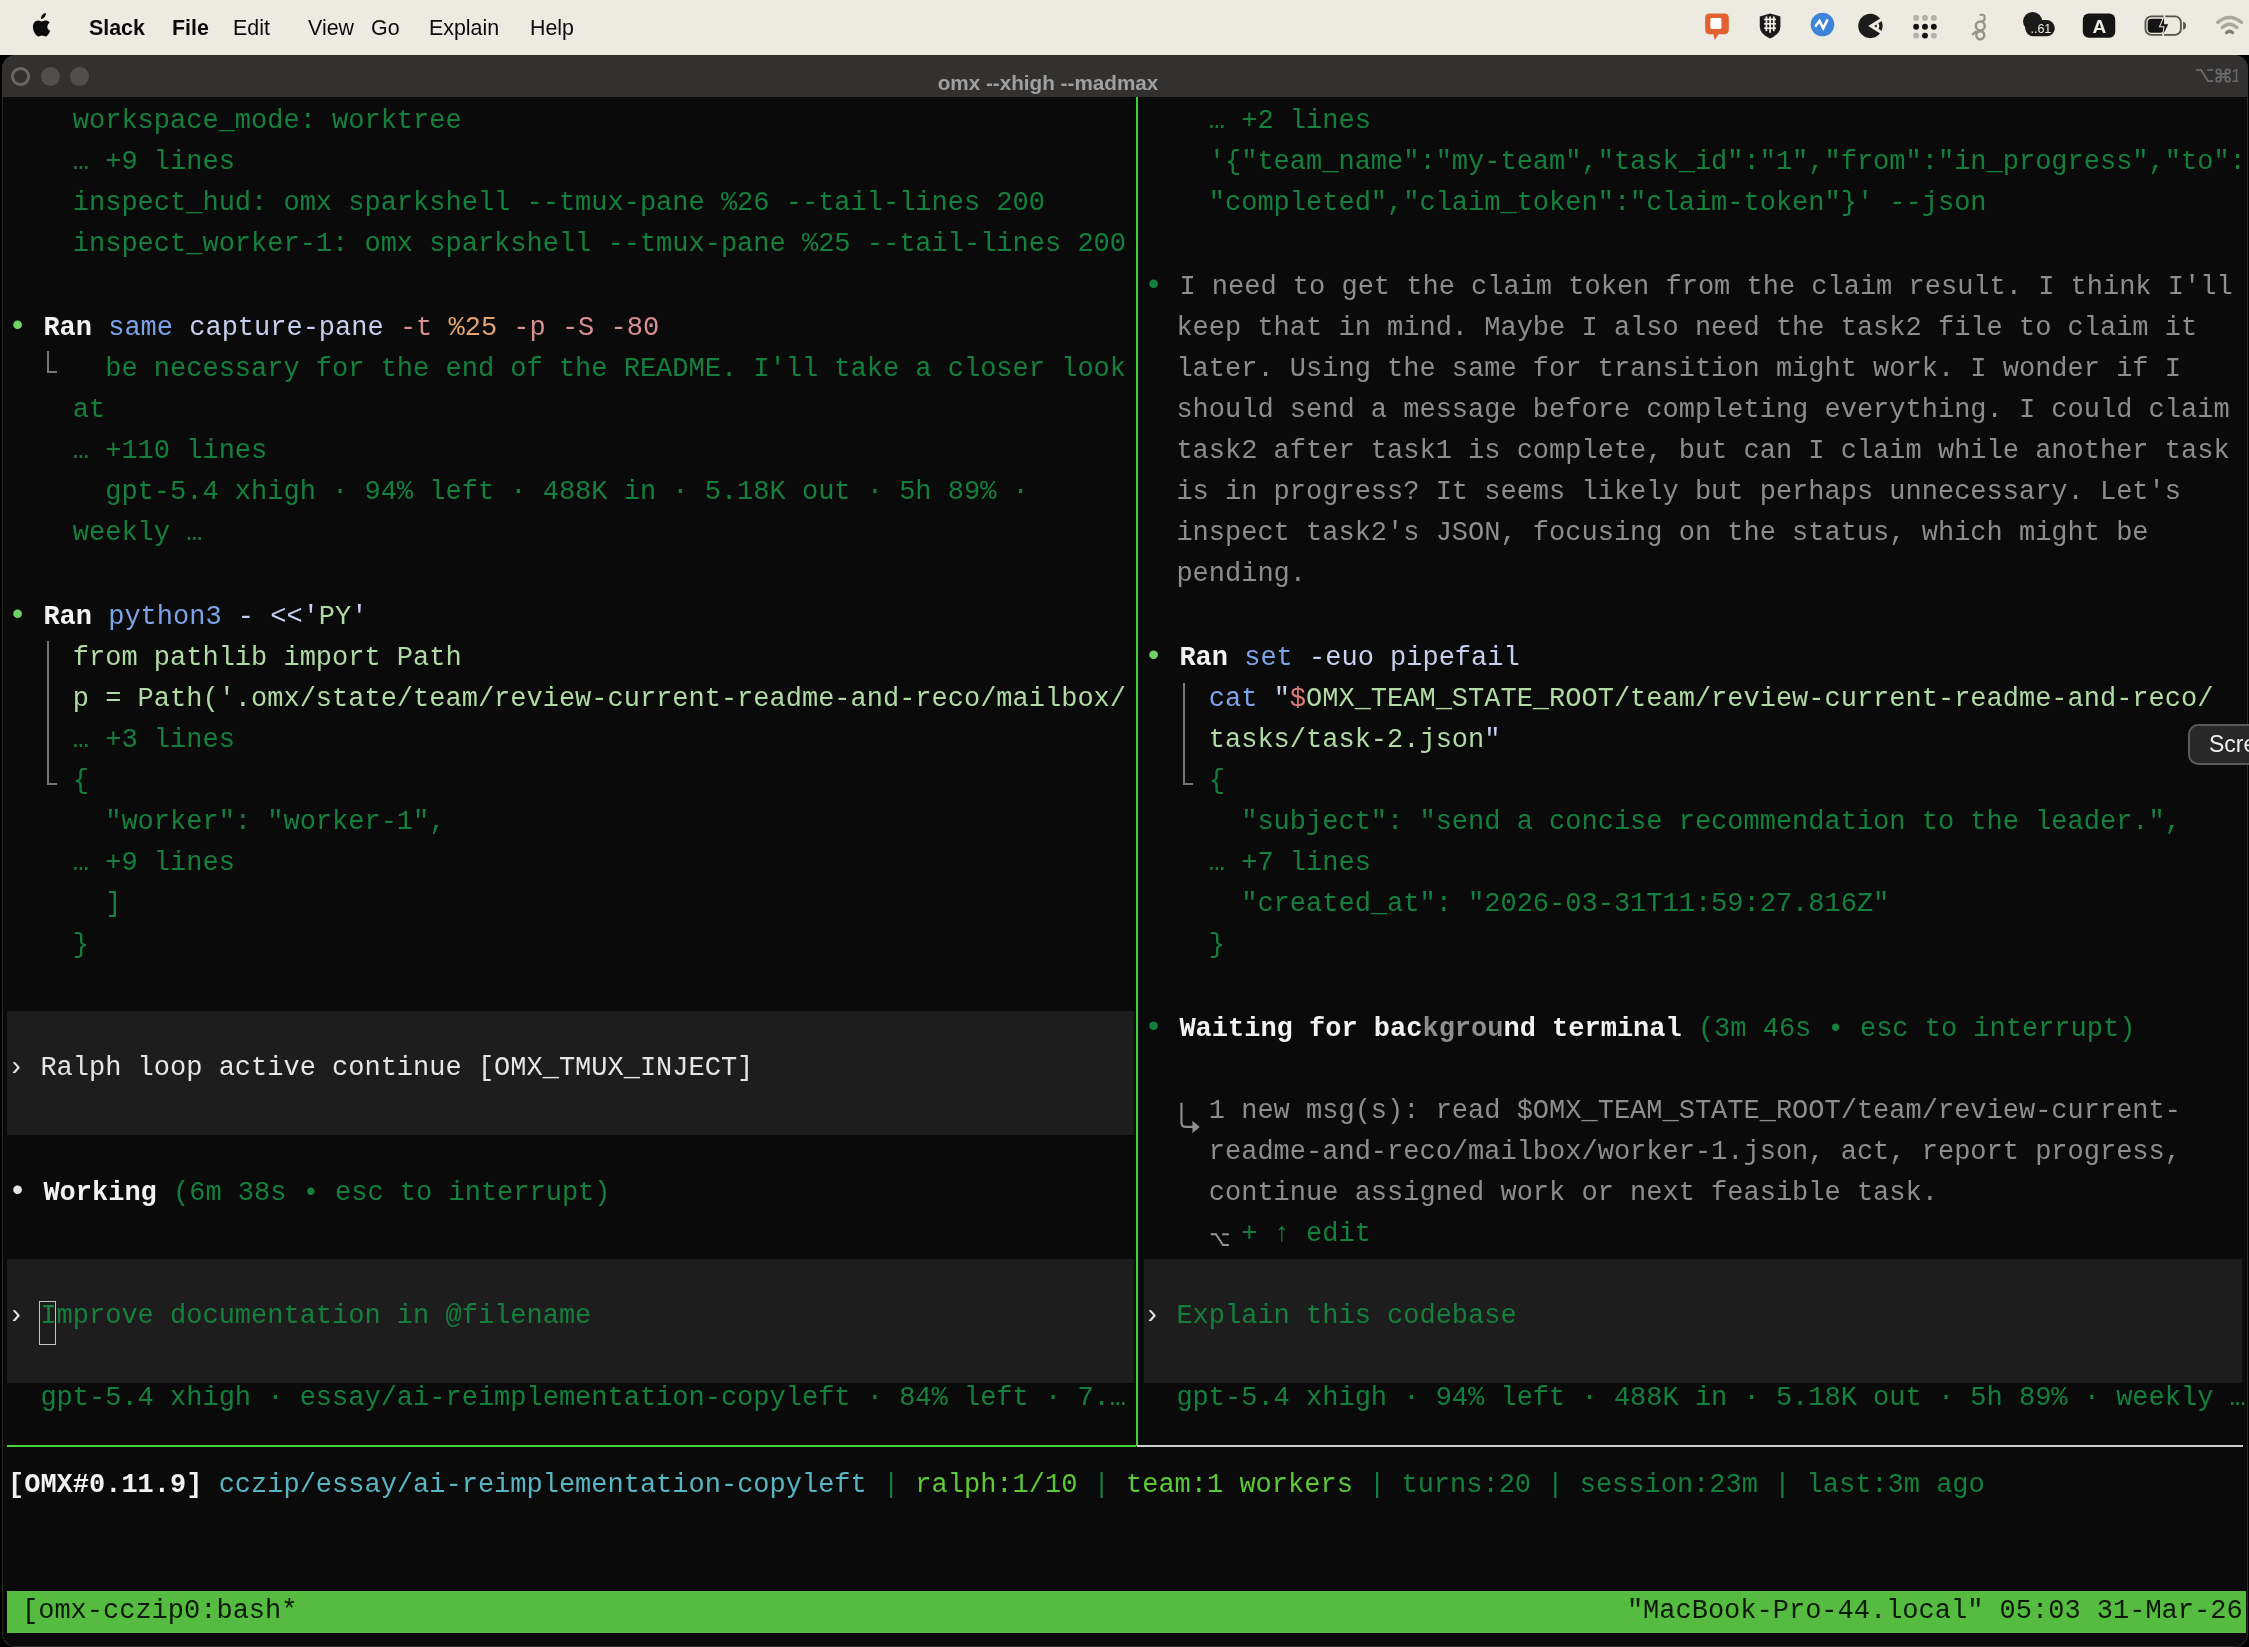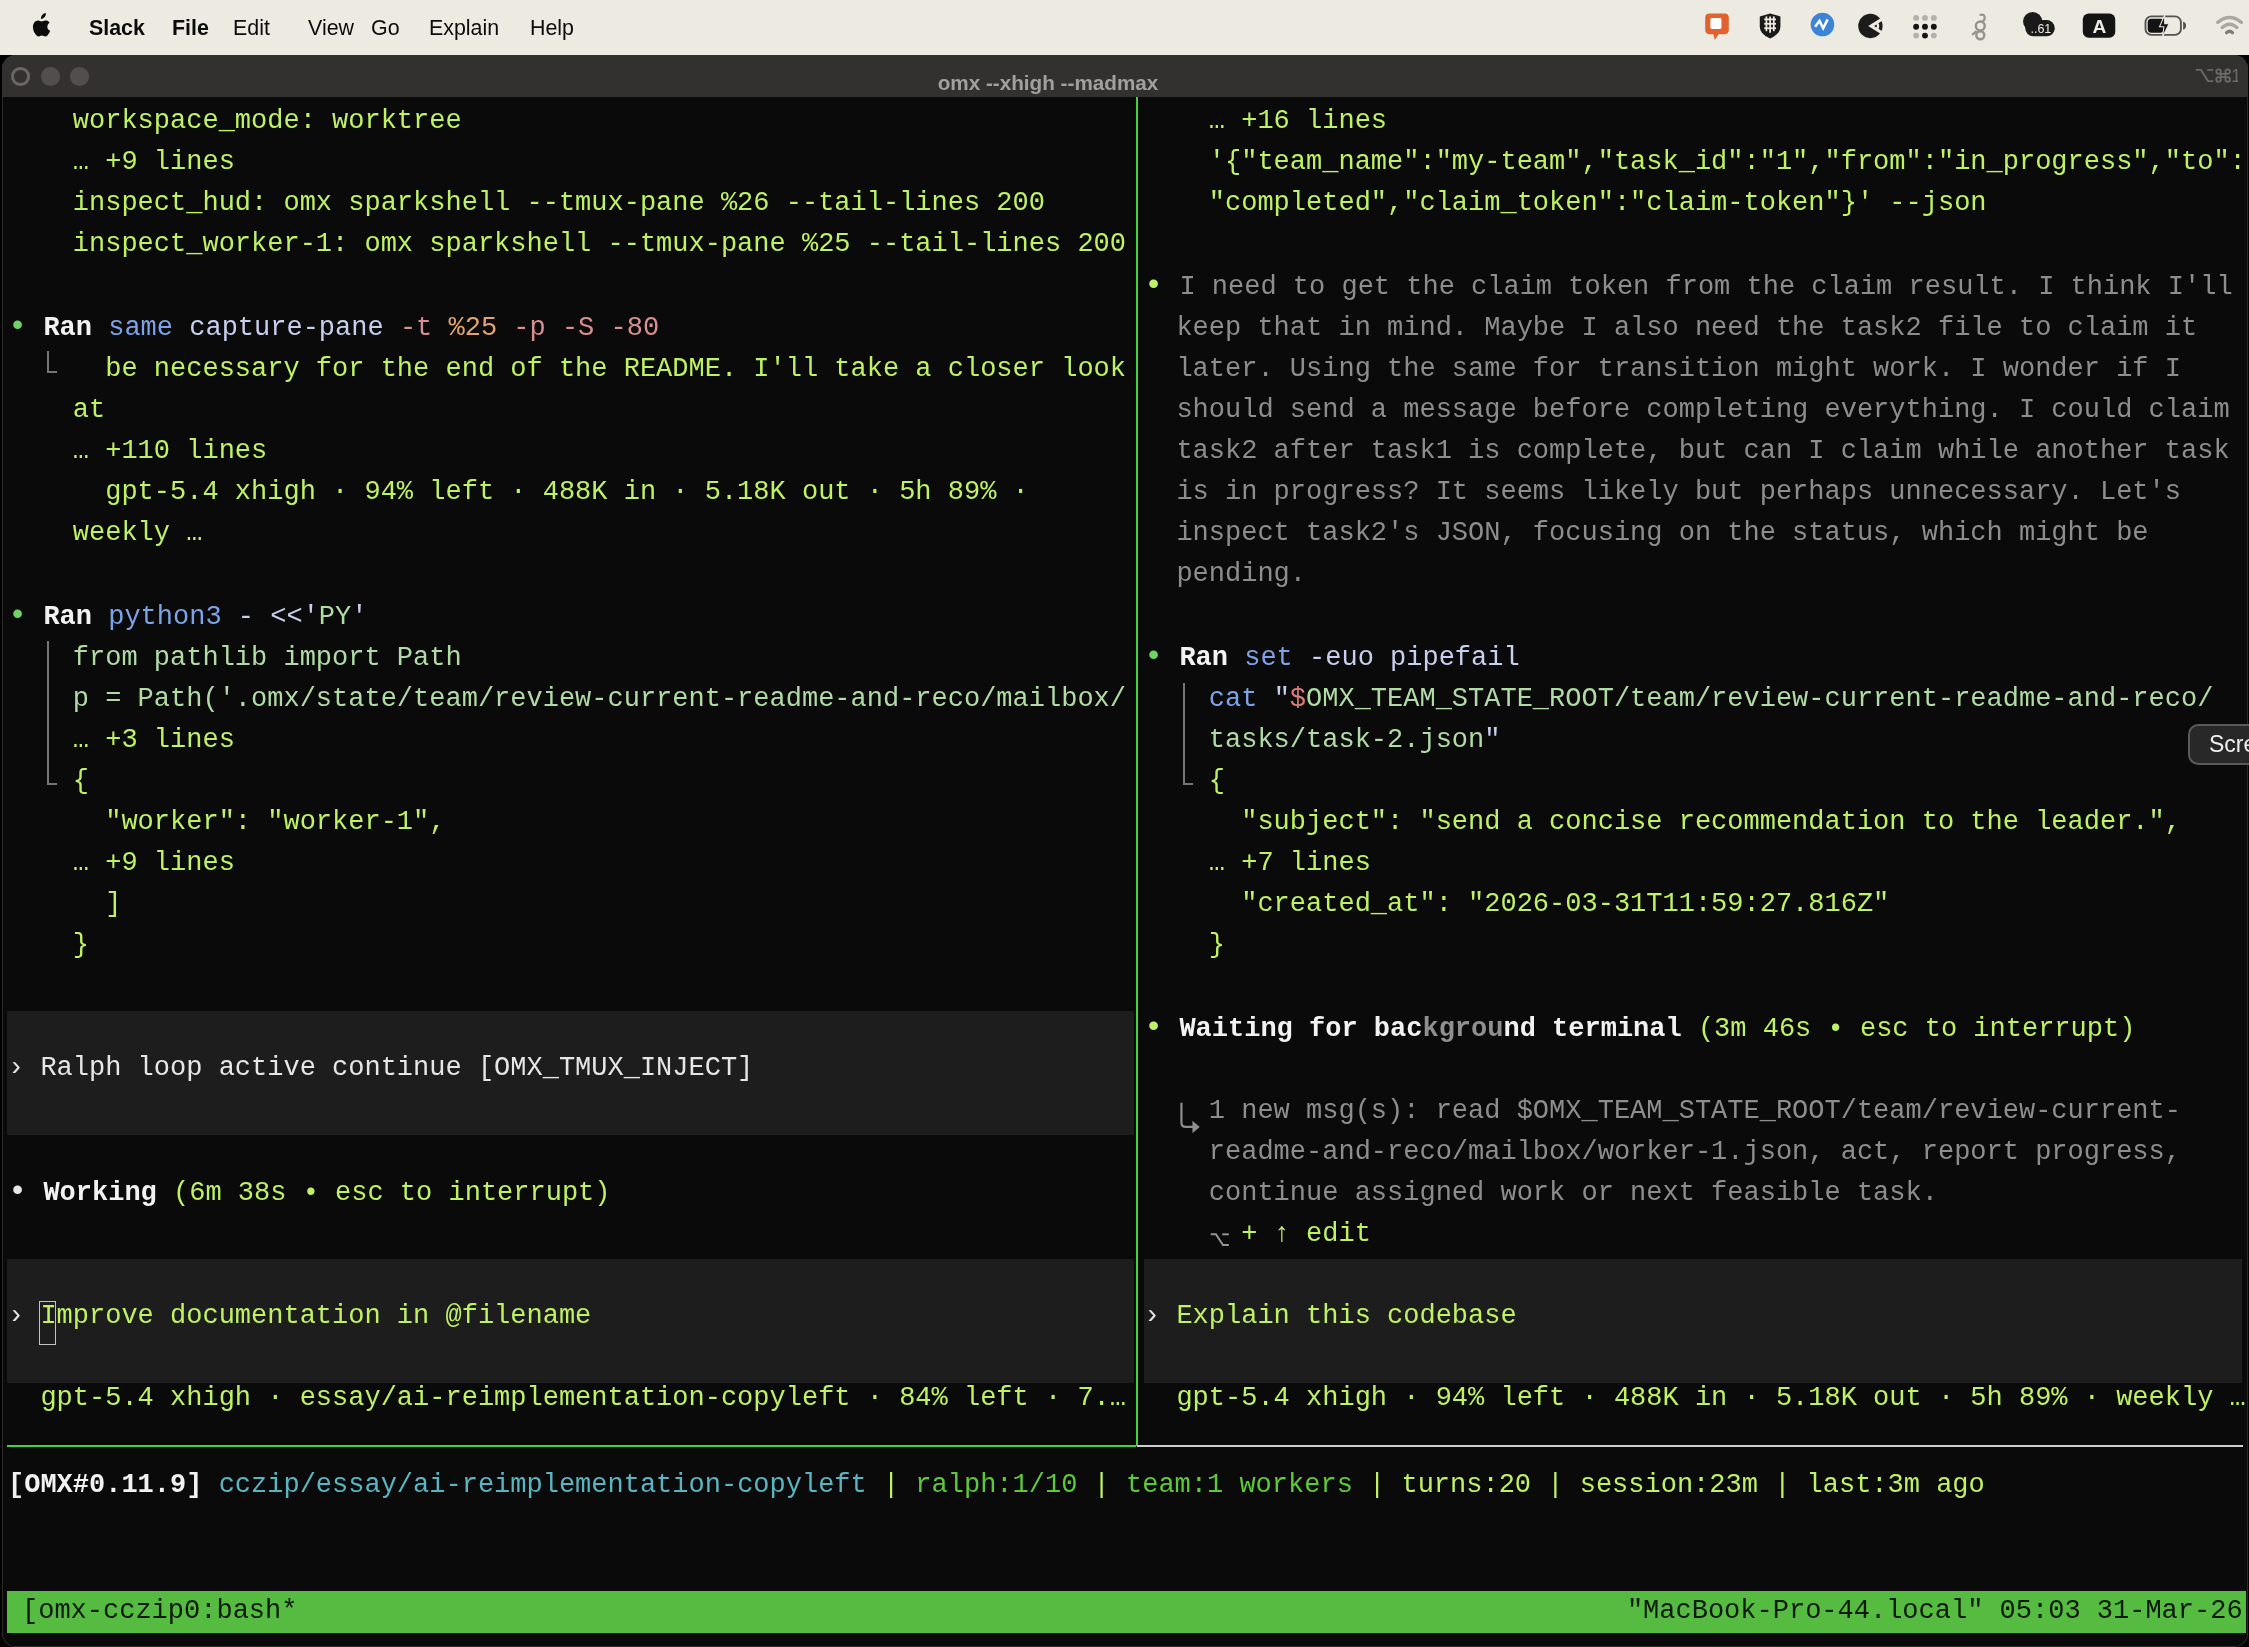--- a/index.html
+++ b/index.html
@@ -3,21 +3,21 @@
 *{margin:0;padding:0;box-sizing:border-box;}
 html,body{width:2250px;height:1648px;background:#000;overflow:hidden;}
 body{position:relative;font-family:"Liberation Sans",sans-serif;}
 .menubar{position:absolute;left:0;top:0;width:2250px;height:55px;background:#edeae2;}
 .mitem{position:absolute;top:0;height:55px;line-height:57px;font-size:21.4px;color:#0b0b0b;margin-left:8px;}
 .window{position:absolute;left:1.5px;top:55px;width:2246px;height:1592px;background:#0a0a0a;border-radius:14px;box-shadow:inset 0 0 0 0.7px #3a3836;}
 .titlebar{position:absolute;left:1.5px;top:55px;width:2246px;height:42px;background:#333130;border-radius:14px 14px 0 0;}
 .tl{position:absolute;top:67px;width:18.5px;height:18.5px;border-radius:50%;}
 .title{position:absolute;top:61px;left:0;width:2096px;height:42px;text-align:center;line-height:44px;font-size:20.7px;font-weight:700;color:#a0a0a0;}
 .pane,.mono{position:absolute;font-family:"Liberation Mono",monospace;font-size:27px;line-height:41px;color:#8d8d8d;white-space:pre;}
-.g{color:#bef264;}
+.g{color:#15803d;}
 .w{color:#e6e6e6;}
 .b{color:#f2f2f2;font-weight:700;}
 .sh{color:#8f8f8f;font-weight:700;}
 .gb{color:#6fd364;}
 .bl{color:#7ca3e8;}
 .pa{color:#c7cfee;}
 .pk{color:#d78f8f;}
 .or{color:#e2a36e;}
 .rd{color:#dd7a7a;}
 .gr{color:#b1dba4;}
@@ -91,21 +91,21 @@
 
 <span class="w">›</span> <span class="w">Ralph loop active continue [OMX_TMUX_INJECT]</span>
 
 
 <span class="w bu">•</span> <span class="b">Working</span> <span class="g">(6m 38s • esc to interrupt)</span>
 
 
 <span class="w">›</span> <span class="g">Improve documentation in @filename</span>
 
   <span class="g">gpt-5.4 xhigh · essay/ai-reimplementation-copyleft · 84% left · 7.…</span></pre>
-<pre class="pane" style="left:1144px;top:101px;">    <span class="g">… +16 lines</span>
+<pre class="pane" style="left:1144px;top:101px;">    <span class="g">… +2 lines</span>
     <span class="g">'{"team_name":"my-team","task_id":"1","from":"in_progress","to":</span>
     <span class="g">"completed","claim_token":"claim-token"}' --json</span>
 
 <span class="g bu">•</span> <span class="it">I need to get the claim token from the claim result. I think I'll</span>
   <span class="it">keep that in mind. Maybe I also need the task2 file to claim it</span>
   <span class="it">later. Using the same for transition might work. I wonder if I</span>
   <span class="it">should send a message before completing everything. I could claim</span>
   <span class="it">task2 after task1 is complete, but can I claim while another task</span>
   <span class="it">is in progress? It seems likely but perhaps unnecessary. Let's</span>
   <span class="it">inspect task2's JSON, focusing on the status, which might be</span>

